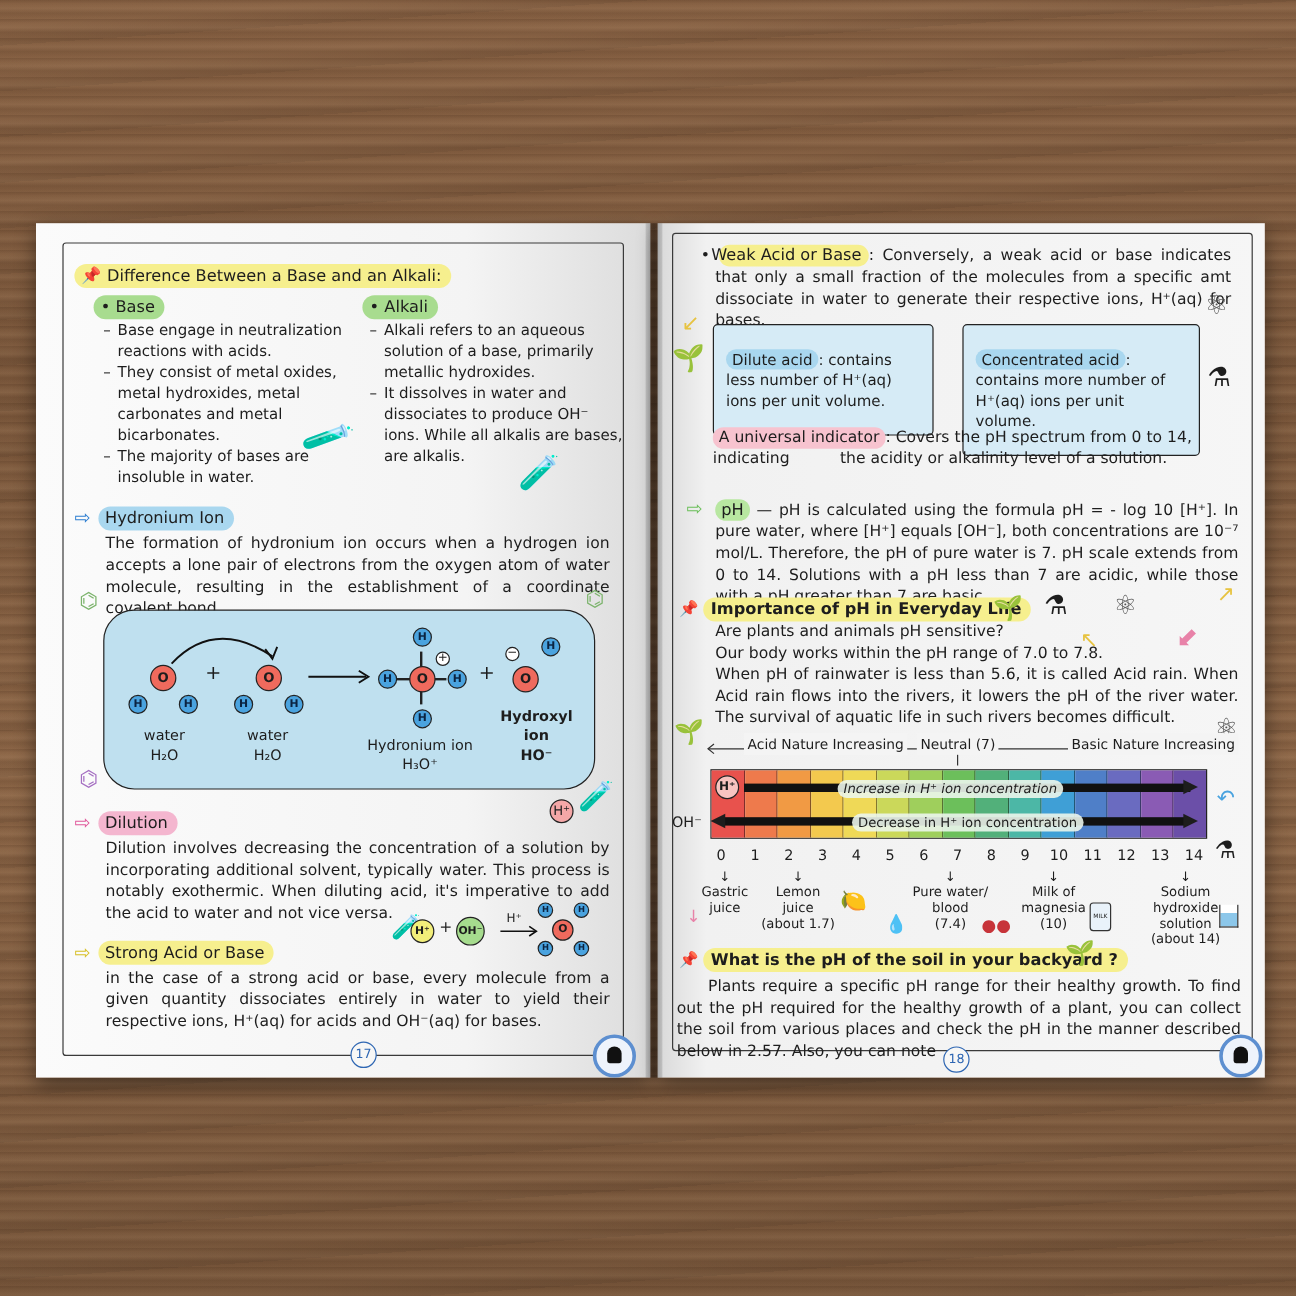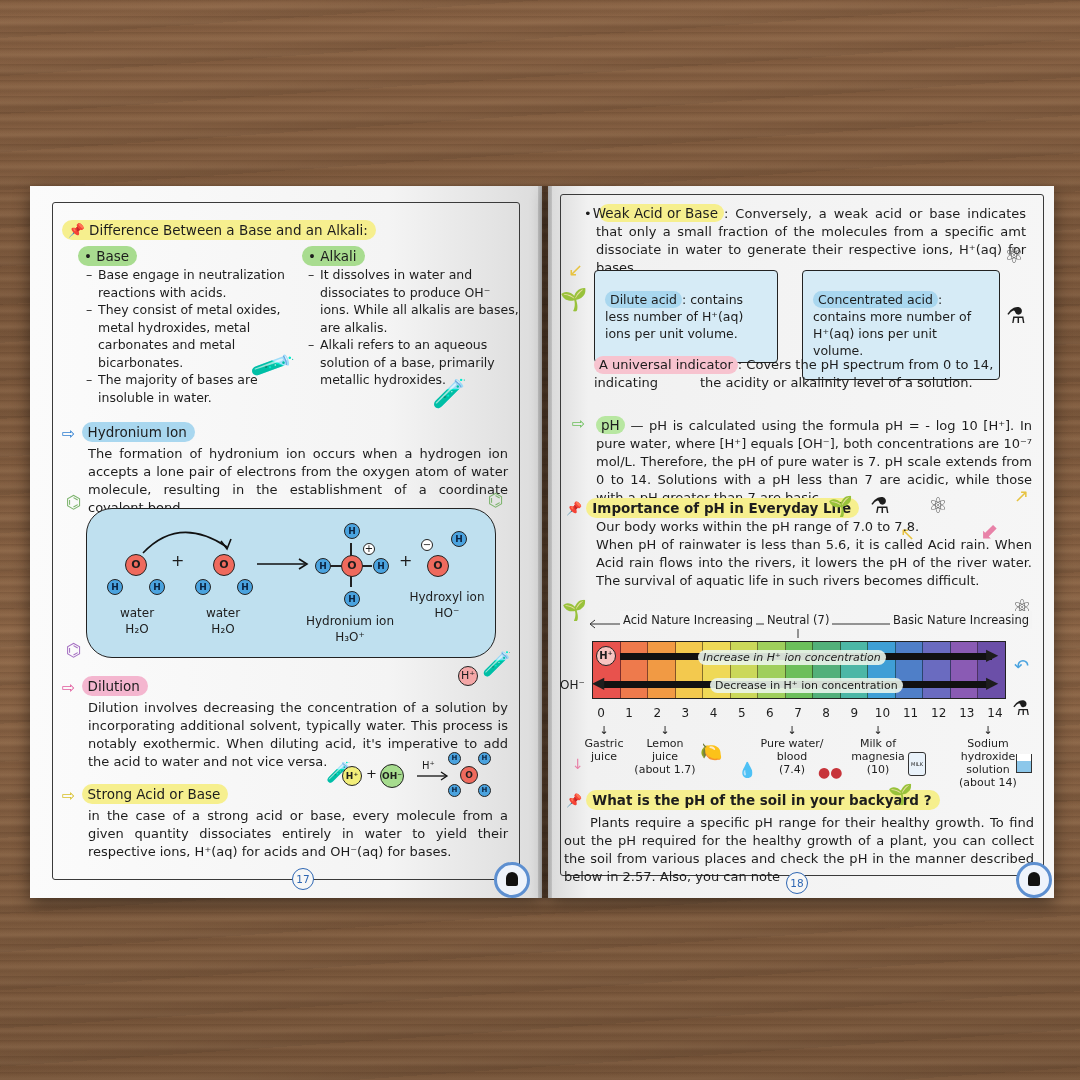--- a/index.html
+++ b/index.html
@@ -92,22 +92,22 @@
     <ul class="bullet-list" style="position:absolute; left:56px; top:80px; width:200px;">
       <li>Base engage in neutralization reactions with acids.</li>
       <li>They consist of metal oxides, metal hydroxides, metal carbonates and metal bicarbonates.</li>
       <li>The majority of bases are insoluble in water.</li>
     </ul>
 
     <div class="txt" style="left:272px; top:60px;">
       <span class="hl hl-green" style="font-weight:normal;">• Alkali</span>
     </div>
     <ul class="bullet-list" style="position:absolute; left:278px; top:80px; width:212px;">
+      <li>Alkali refers to an aqueous solution of a base, primarily metallic hydroxides.</li>
       <li>It dissolves in water and dissociates to produce OH⁻ ions. While all alkalis are bases, are alkalis.</li>
-      <li>Alkali refers to an aqueous solution of a base, primarily metallic hydroxides.</li>
     </ul>
 
     <div class="deco" style="left:224px; top:170px; color:#5aa9d6; font-size:30px; transform:rotate(25deg);">🧪</div>
     <div class="deco" style="left:402px; top:198px; font-size:28px;">🧪</div>
 
     <div class="txt" style="left:32px; top:236px;">
       <span class="arrow" style="color:#2f7fd1;">⇨</span>
       <span class="hl hl-blue" style="font-weight:normal;">Hydronium Ion</span>
     </div>
     <div class="txt just" style="left:58px; top:259px; width:420px;">The formation of hydronium ion occurs when a hydrogen ion accepts a lone pair of electrons from the oxygen atom of water molecule, resulting in the establishment of a coordinate covalent bond.</div>
@@ -153,21 +153,21 @@
       <div class="rxn-lbl" style="left:276px; top:34px; font-size:10px; width:10px; height:10px; line-height:10px; border:1px solid #222; border-radius:50%; background:#fff;">+</div>
       <div class="rxn-lbl" style="left:218px; top:104px; width:90px;">
         <div>Hydronium ion</div>
         <div>H₃O⁺</div>
       </div>
       <div class="rxn-lbl" style="left:312px; top:44px; font-size:16px;">+</div>
 
       <div class="atom O" style="left:340px; top:46px;">O</div>
       <div class="atom H" style="left:364px; top:22px;">H</div>
       <div class="rxn-lbl" style="left:334px; top:30px; font-size:10px; width:10px; height:10px; line-height:10px; border:1px solid #222; border-radius:50%; background:#fff;">−</div>
-      <div class="rxn-lbl" style="left:320px; top:80px; width:80px;">
+      <div class="rxn-lbl" style="left:320px; top:80px; width:80px;font-weight:bold;">
         <div>Hydroxyl ion</div>
         <div>HO⁻</div>
       </div>
     </div>
 
     <div class="deco" style="left:428px; top:480px; font-size:11px; width:18px; height:18px; line-height:18px; text-align:center; border:1.4px solid #222; border-radius:50%; background:#f4a7a7;">H⁺</div>
     <div class="deco" style="left:452px; top:468px; font-size:24px;">🧪</div>
 
     <div class="txt" style="left:32px; top:490px;">
       <span class="arrow" style="color:#e05a9c;">⇨</span>
@@ -238,20 +238,21 @@
       <span class="hl hl-yellow">Importance of pH in Everyday Life</span>
     </div>
     <div class="deco" style="left:280px; top:310px; font-size:20px;">🌱</div>
     <div class="deco" style="left:322px; top:310px; font-size:22px;">⚗</div>
     <div class="deco" style="left:380px; top:310px; font-size:22px; color:#555;">⚛</div>
     <div class="deco" style="left:352px; top:338px; font-size:18px; color:#e7c341;">↖</div>
     <div class="deco" style="left:432px; top:336px; font-size:22px; color:#e882a8;">⬋</div>
     <div class="deco" style="left:466px; top:300px; font-size:18px; color:#e7c341;">↗</div>
 
     <div class="txt" style="left:48px; top:332px; width:436px;">
+      <div>Are plants and animals pH sensitive?</div>
       <div>Our body works within the pH range of 7.0 to 7.8.</div>
       <div class="just">When pH of rainwater is less than 5.6, it is called Acid rain. When Acid rain flows into the rivers, it lowers the pH of the river water. The survival of aquatic life in such rivers becomes difficult.</div>
     </div>
 
     <div>
       <div class="deco" style="left:14px; top:414px; font-size:20px;">🌱</div>
       <div class="deco" style="left:464px; top:412px; font-size:22px; color:#555;">⚛</div>
       <svg style="position:absolute; left:40px; top:430px;" width="420" height="22">
         <line x1="2" y1="8" x2="418" y2="8" stroke="#333" stroke-width="1"></line>
         <path d="M7 4 L2 8 L7 12" fill="none" stroke="#333" stroke-width="1"></path>

